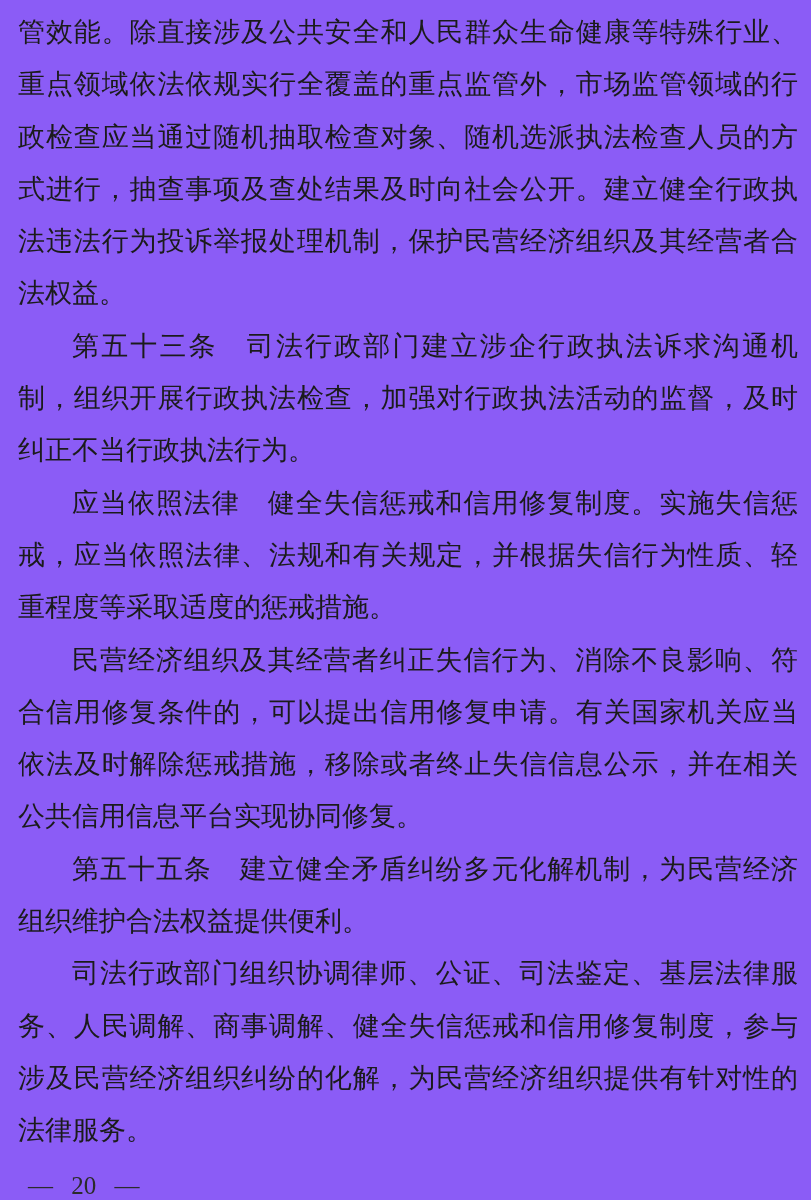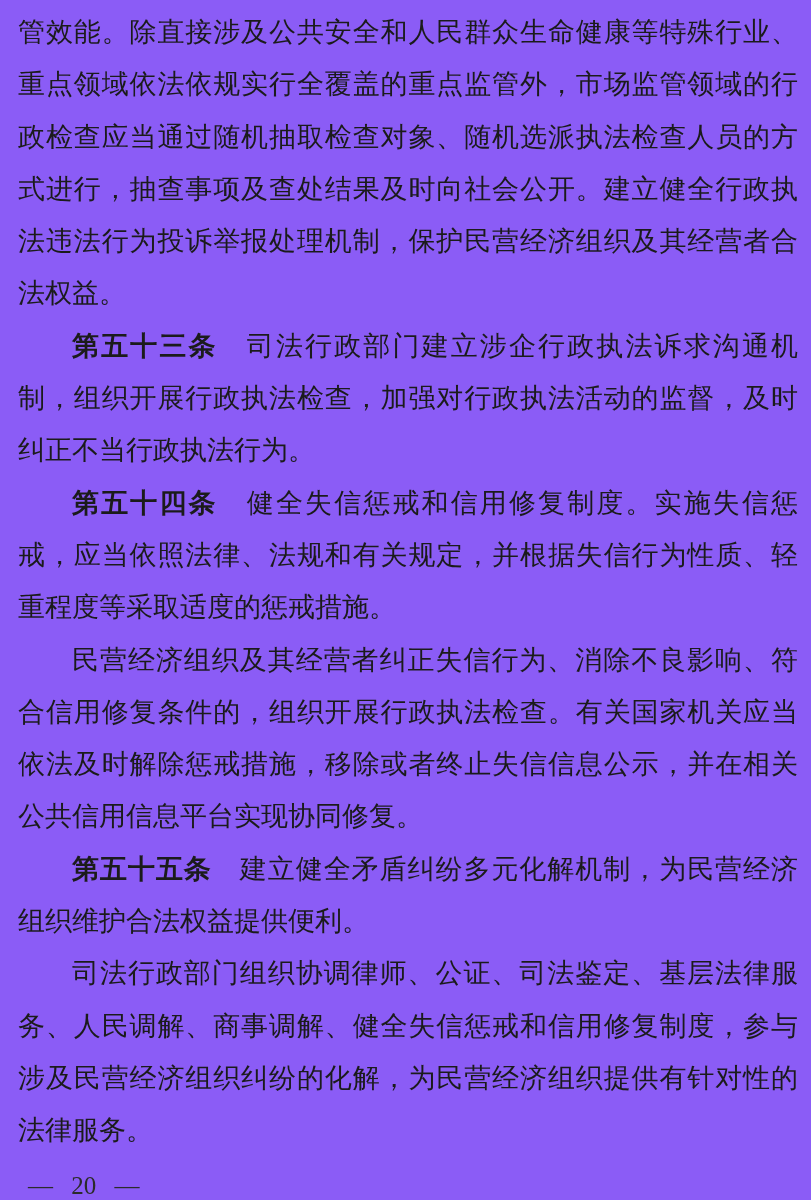--- a/index.html
+++ b/index.html
@@ -28,40 +28,40 @@
     line-height: 52.3px;
     text-align: justify;
     letter-spacing: 0;
     word-break: normal;
     line-break: strict;
   }
   .para.indent {
     text-indent: 54px;
   }
   .article-num {
-    font-weight: 700;
+    font-weight: 400;
   }
   .footer {
     margin-top: 14px;
     padding-left: 10px;
     font-size: 25px;
     line-height: 30px;
     color: #2b2b2b;
     word-spacing: 12px;
     text-align: left;
   }
 </style>
 </head>
 <body>
 
 <div class="page">
   <div class="doc">
       <p class="para"><span class="body-text">管效能。除直接涉及公共安全和人民群众生命健康等特殊行业、重点领域依法依规实行全覆盖的重点监管外，市场监管领域的行政检查应当通过随机抽取检查对象、随机选派执法检查人员的方式进行，抽查事项及查处结果及时向社会公开。建立健全行政执法违法行为投诉举报处理机制，保护民营经济组织及其经营者合法权益。</span></p>
       <p class="para indent"><span class="article-num">第五十三条</span><span class="body-text">　司法行政部门建立涉企行政执法诉求沟通机制，组织开展行政执法检查，加强对行政执法活动的监督，及时纠正不当行政执法行为。</span></p>
-      <p class="para indent"><span class="article-num">第五十四条</span><span class="body-text">　健全失信惩戒和信用修复制度。实施失信惩戒，应当依照法律、法规和有关规定，并根据失信行为性质、轻重程度等采取适度的惩戒措施。</span></p>
-      <p class="para indent"><span class="body-text">民营经济组织及其经营者纠正失信行为、消除不良影响、符合信用修复条件的，组织开展行政执法检查。有关国家机关应当依法及时解除惩戒措施，移除或者终止失信信息公示，并在相关公共信用信息平台实现协同修复。</span></p>
+      <p class="para indent"><span class="article-num">应当依照法律</span><span class="body-text">　健全失信惩戒和信用修复制度。实施失信惩戒，应当依照法律、法规和有关规定，并根据失信行为性质、轻重程度等采取适度的惩戒措施。</span></p>
+      <p class="para indent"><span class="body-text">民营经济组织及其经营者纠正失信行为、消除不良影响、符合信用修复条件的，可以提出信用修复申请。有关国家机关应当依法及时解除惩戒措施，移除或者终止失信信息公示，并在相关公共信用信息平台实现协同修复。</span></p>
       <p class="para indent"><span class="article-num">第五十五条</span><span class="body-text">　建立健全矛盾纠纷多元化解机制，为民营经济组织维护合法权益提供便利。</span></p>
       <p class="para indent"><span class="body-text">司法行政部门组织协调律师、公证、司法鉴定、基层法律服务、人民调解、商事调解、健全失信惩戒和信用修复制度，参与涉及民营经济组织纠纷的化解，为民营经济组织提供有针对性的法律服务。</span></p>
     </div>
   <div class="footer">
     <span>— 20 —</span>
   </div>
 </div>
 
 </body></html>

